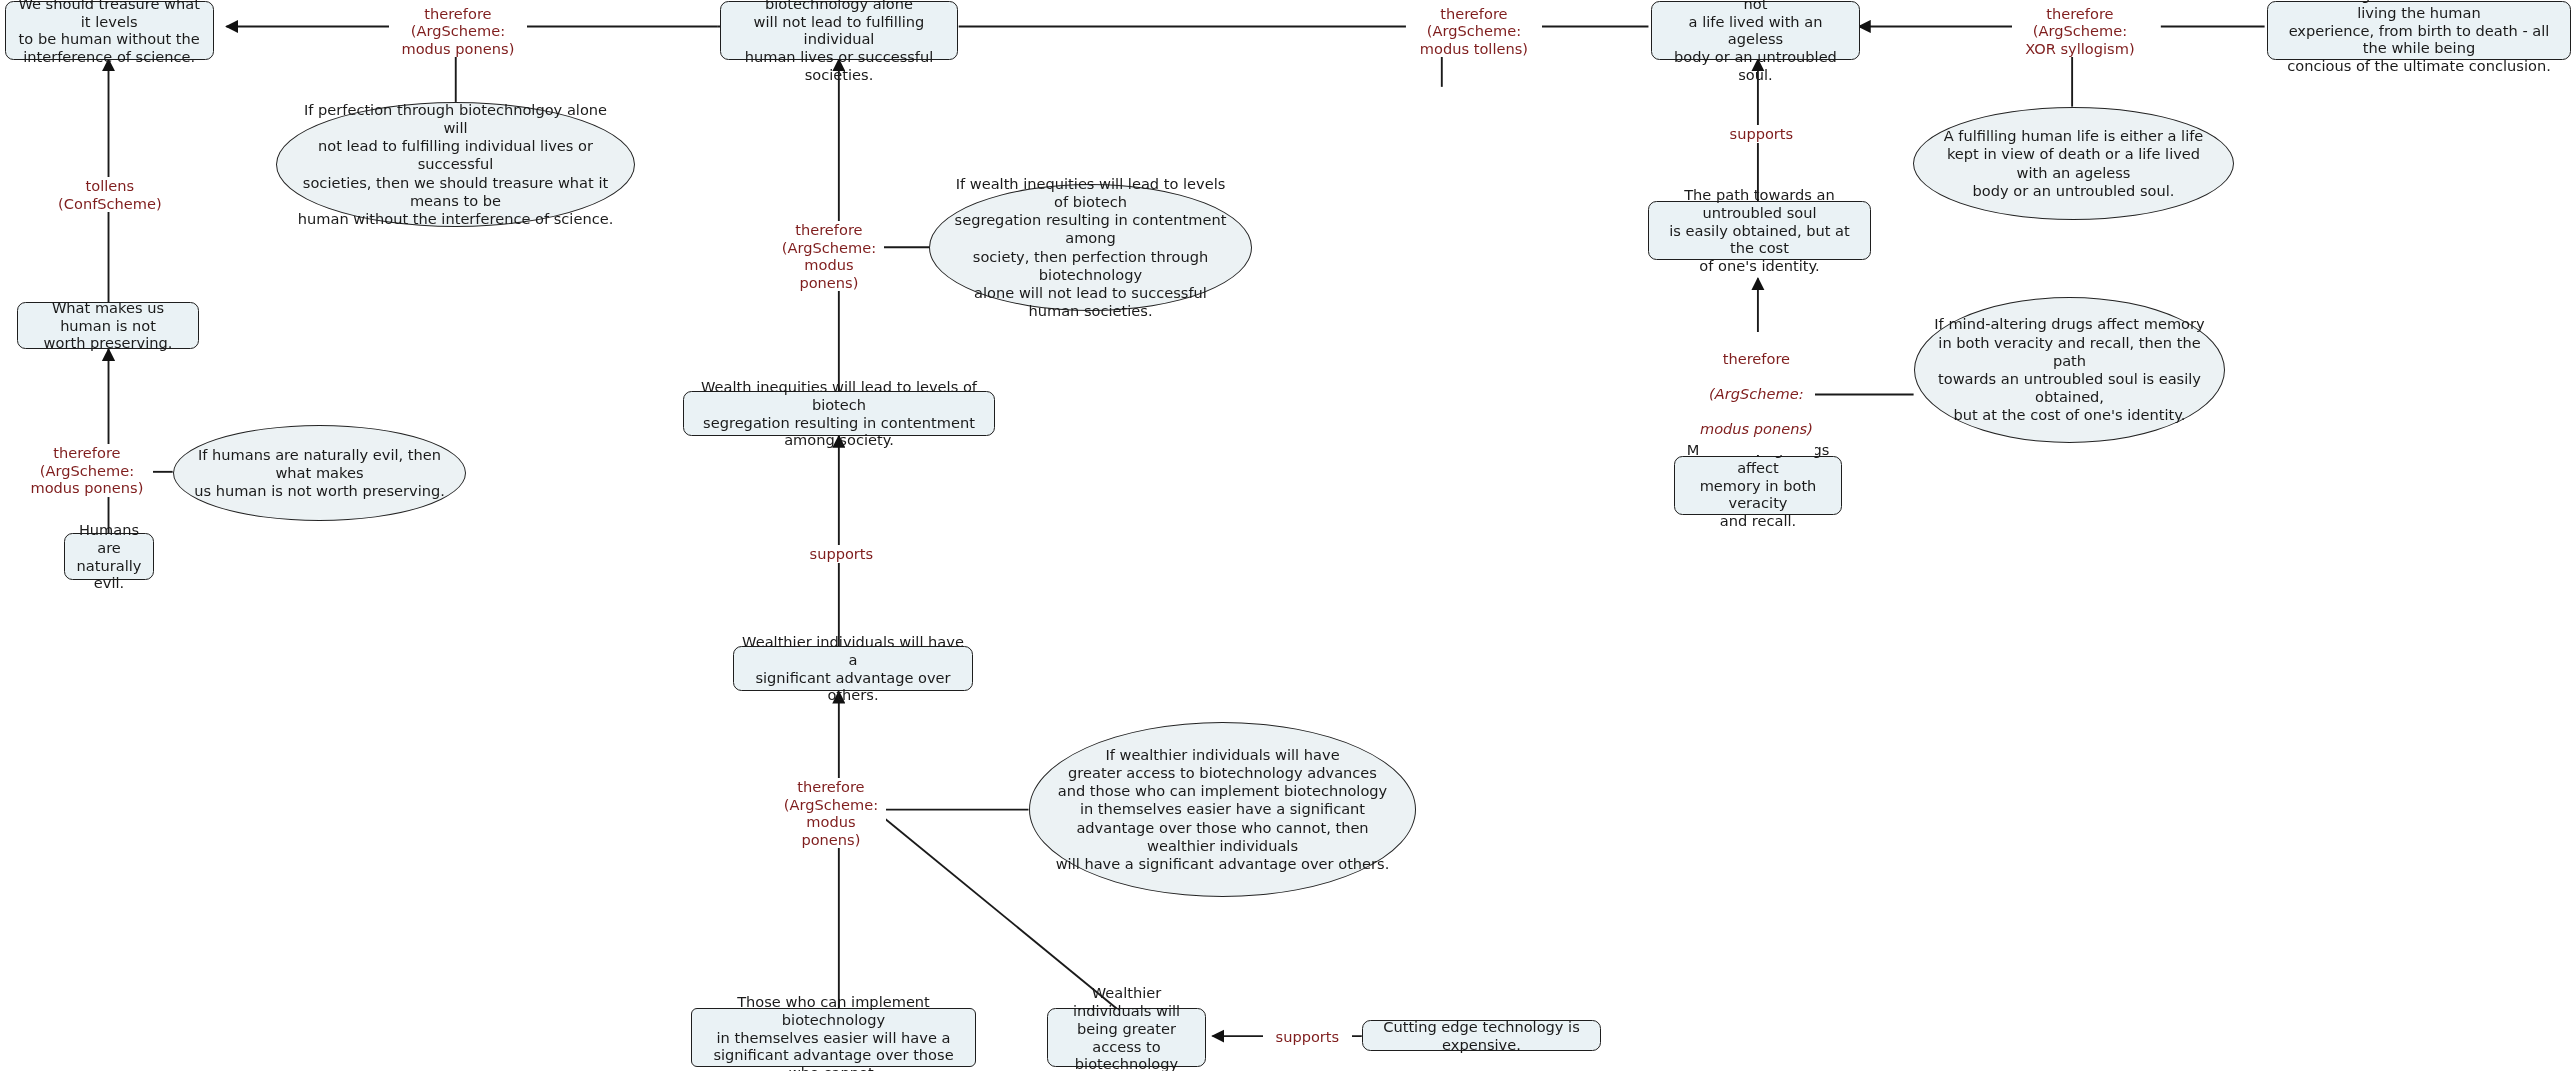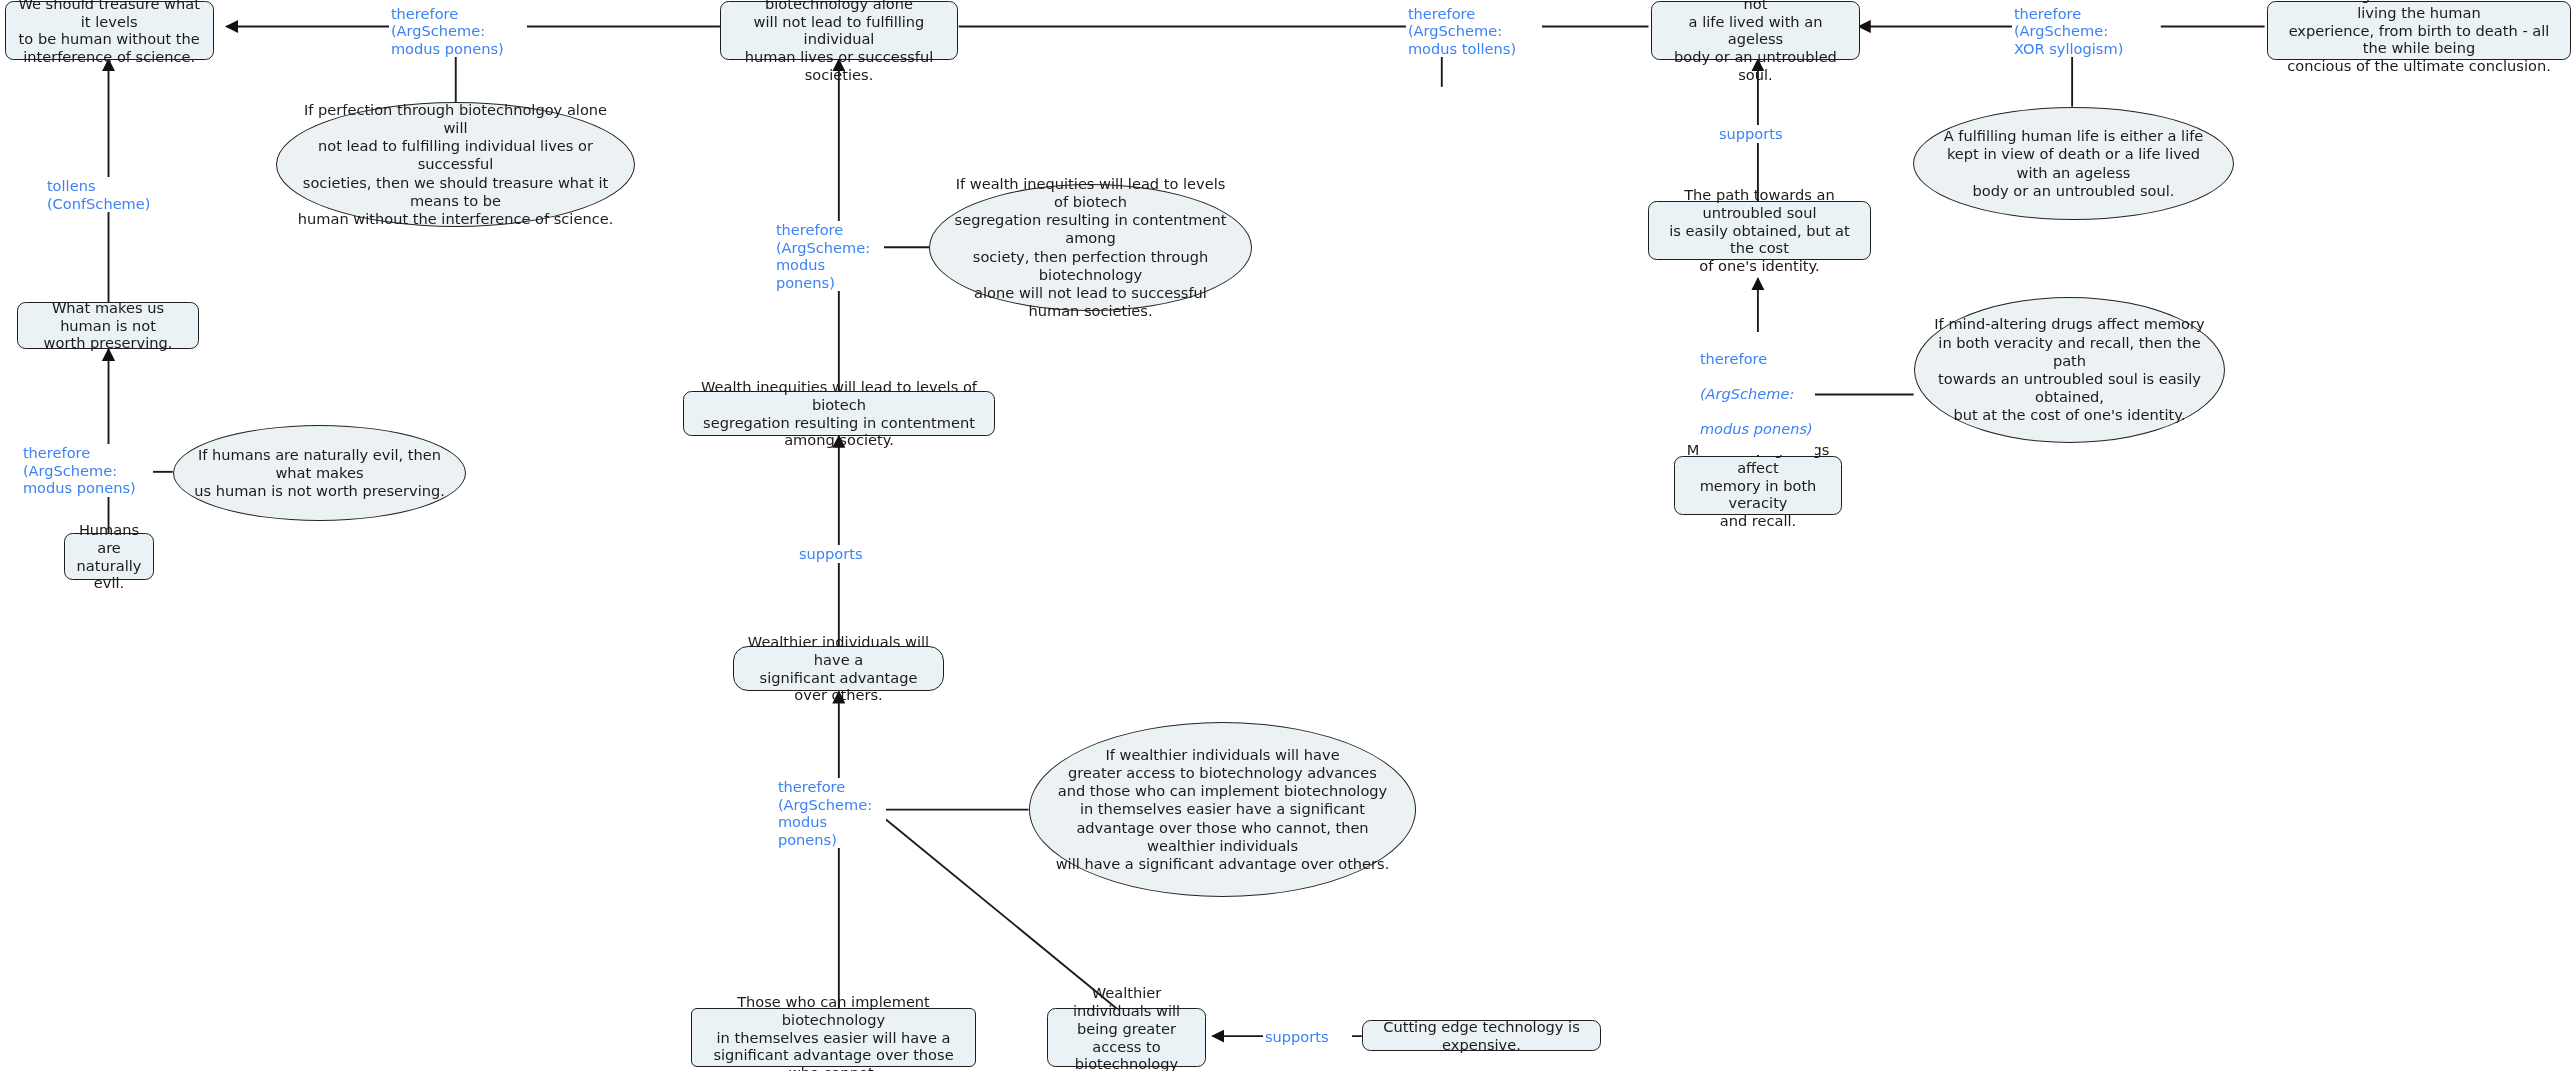--- a/index.html
+++ b/index.html
@@ -51,21 +51,22 @@
     background: #ecf2f4;
     border: 1.6px solid #232323;
     border-radius: 50%;
     font-size: 14.6px;
     line-height: 1.25;
     padding: 9.4px 17px;
     white-space: pre-line;
   }
   .edge-label {
     position: absolute;
-    color: #3b82f6;
+    text-align: center;
+    color: #7f1d1d;
     font-size: 14.6px;
     line-height: 1.2;
     white-space: pre-line;
     background: #ffffff;
     padding: 0 1.9px;
   }
   .edge-label.italic-scheme .it { font-style: italic; }
 </style>
 </head>
 <body>
@@ -139,21 +140,21 @@
 
   <div class="node" style="left:17px; top:302px; width:182px; height:47px;">What makes us human is not
 worth preserving.</div>
 
   <div class="node" style="left:64px; top:533px; width:90px; height:47px;">Humans are
 naturally evil.</div>
 
   <div class="node" style="left:683px; top:391px; width:312px; height:45px;">Wealth inequities will lead to levels of biotech
 segregation resulting in contentment among society.</div>
 
-  <div class="node" style="left:733px; top:646px; width:211px; height:45px;border-radius:15px;">Wealthier individuals will have a
+  <div class="node" style="left:733px; top:646px; width:240px; height:45px;">Wealthier individuals will have a
 significant advantage over others.</div>
 
   <div class="node" style="left:1648px; top:201px; width:223px; height:59px;">The path towards an untroubled soul
 is easily obtained, but at the cost
 of one's identity.</div>
 
   <div class="node" style="left:1674px; top:456px; width:168px; height:59px;">Mind-altering drugs affect
 memory in both veracity
 and recall.</div>
 

